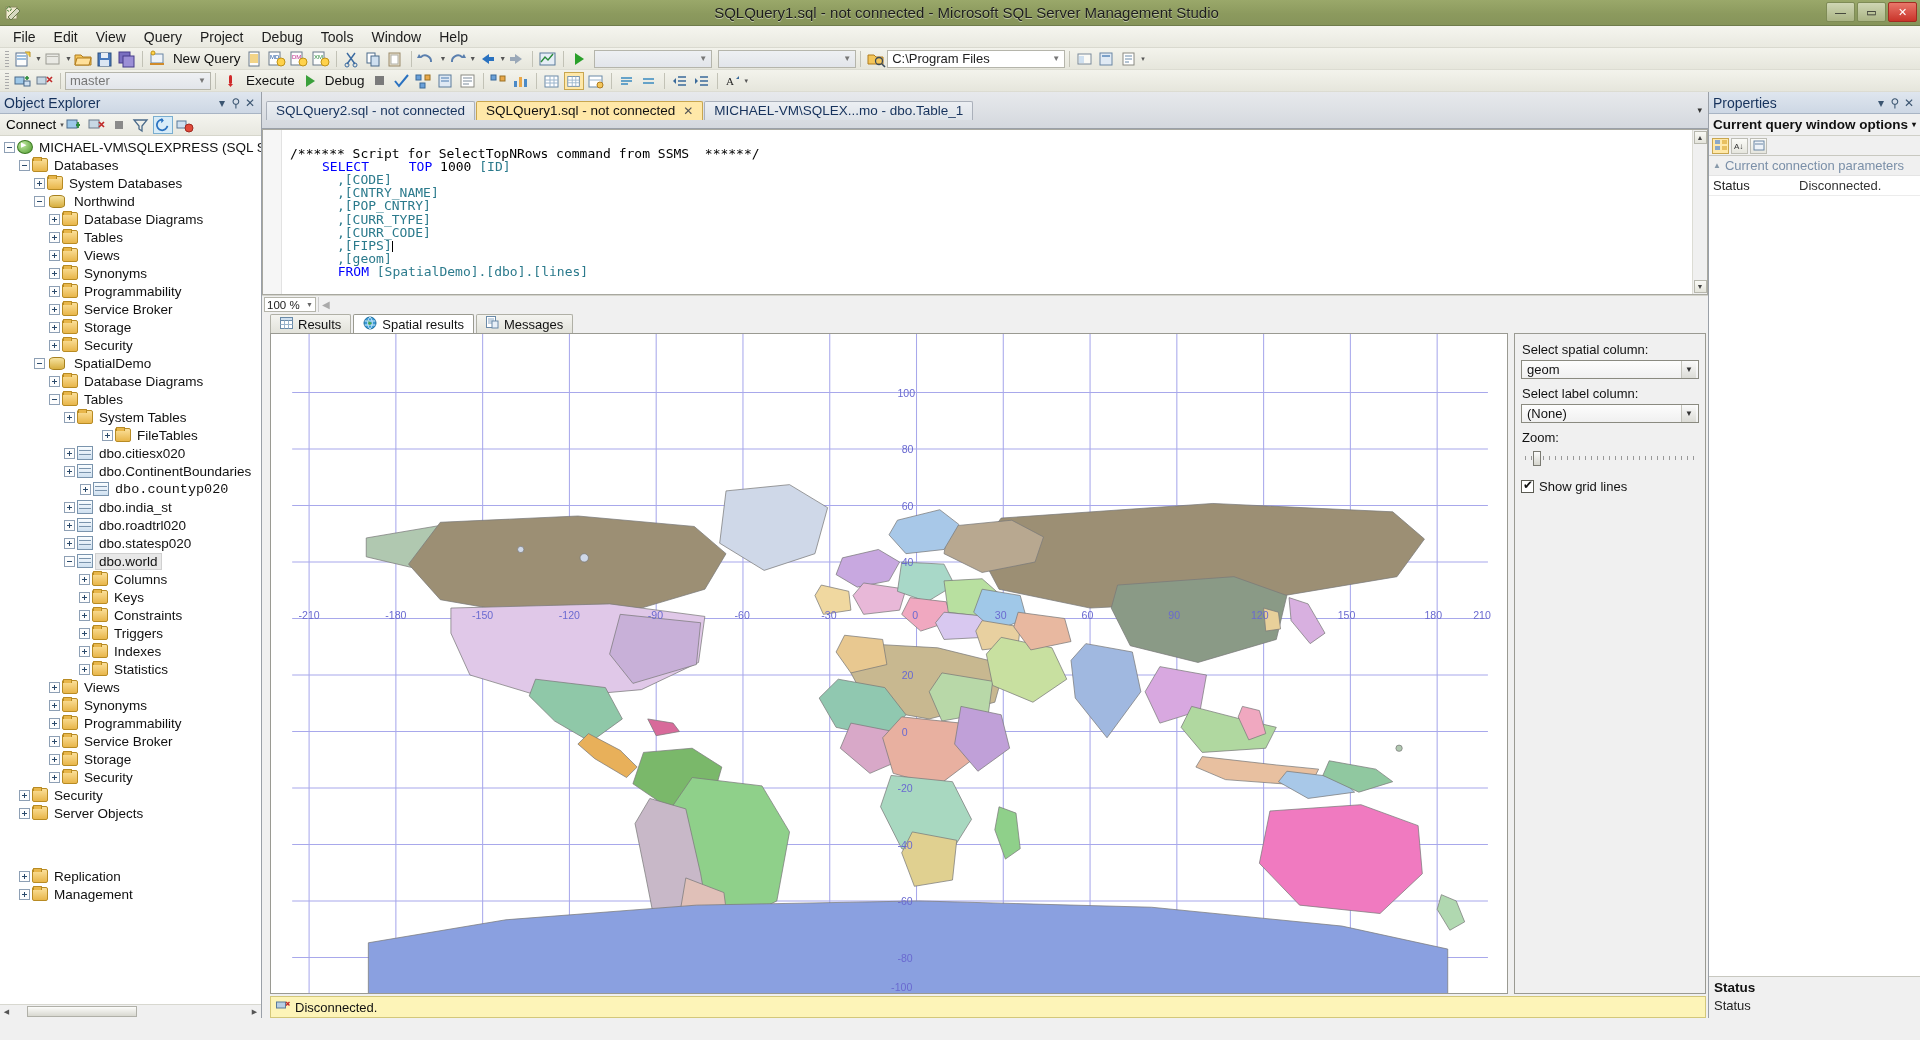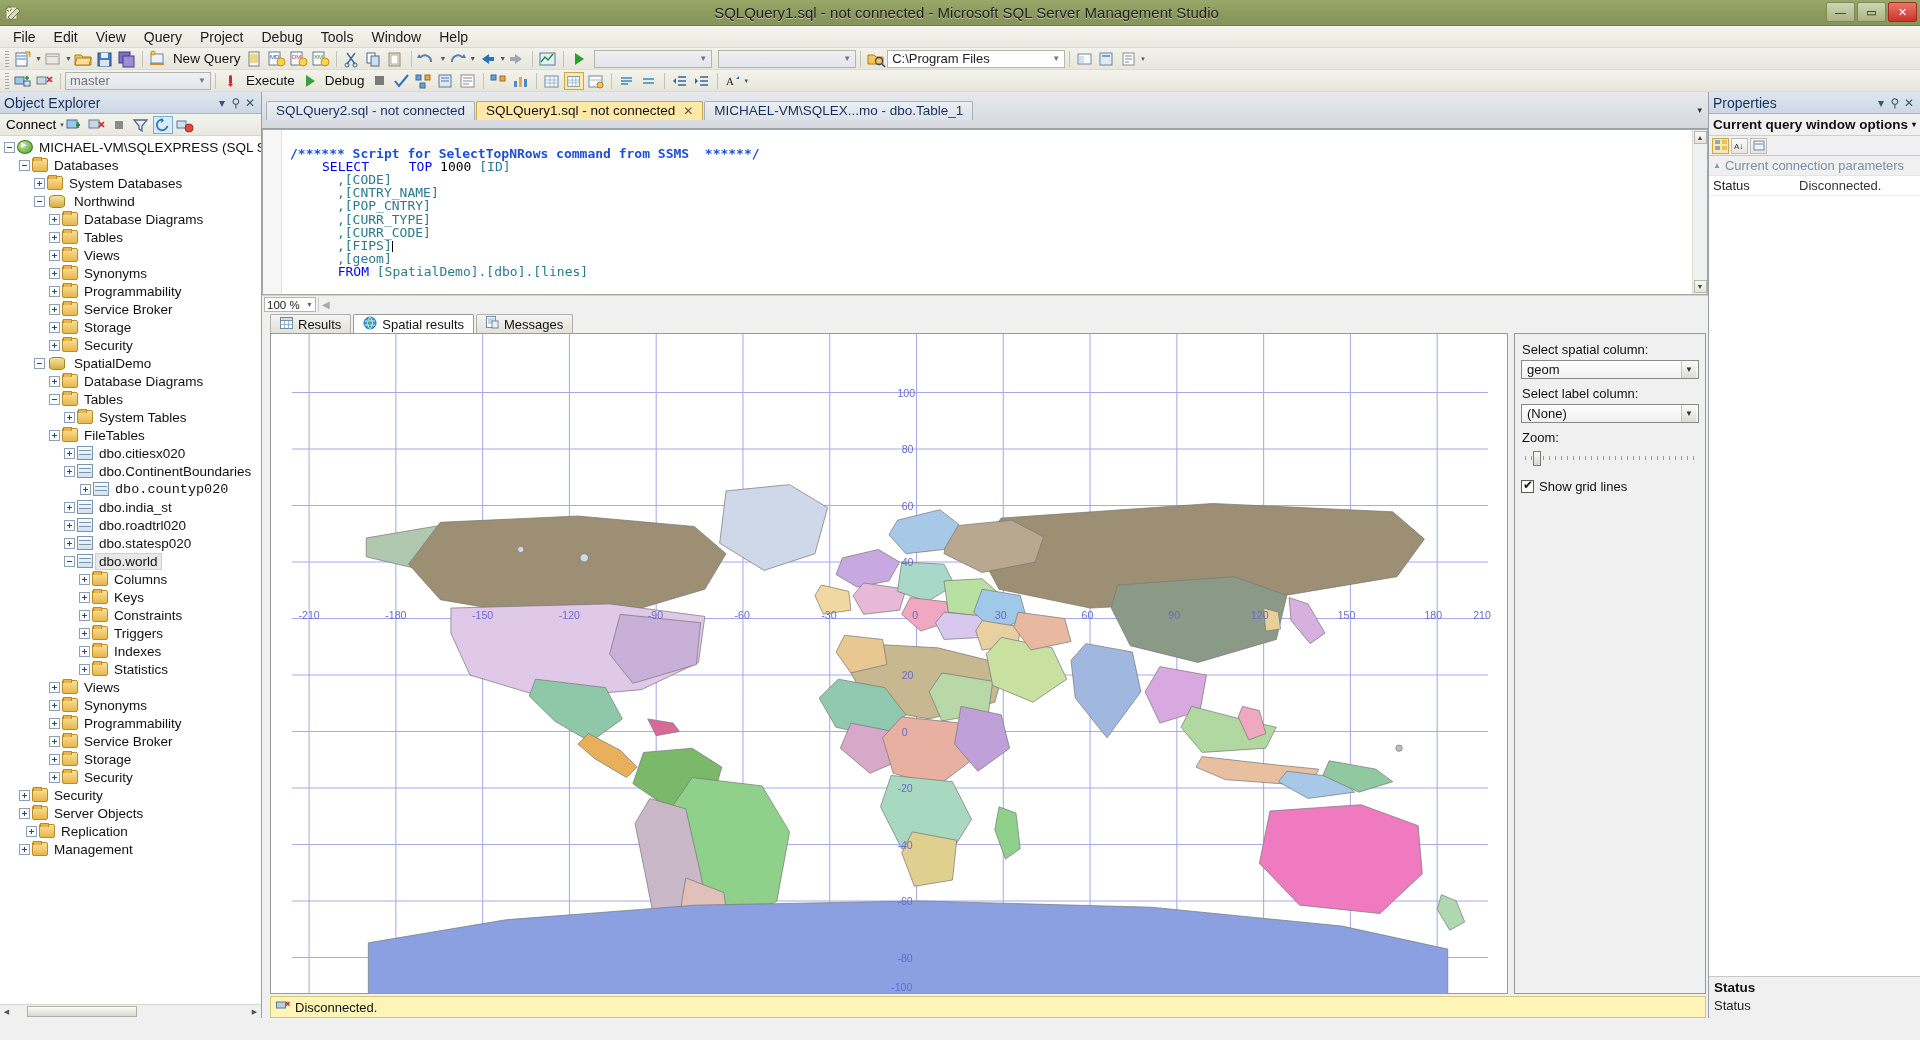--- a/index.html
+++ b/index.html
@@ -120,21 +120,21 @@
   .etab.active { background:#ffe8a8; border-color:#c8a64f; color:#111; font-weight:normal; }
   .etab .x { margin-left:8px; font-size:12px; color:#555; }
   .tabstrip .right-ctrl { margin-left:auto; padding:0 6px; font-size:9px; color:#333; }
 
   .code-wrap { position:relative; background:#fff; border:1px solid #a8a8a0; margin:0;
                height:166px; display:flex; }
   .gutter { width:19px; background:#f6f6f6; border-right:1px solid #e2e2e2; }
   .code { flex:1; padding:4px 0 0 8px; font-family:"DejaVu Sans Mono", monospace;
           font-size:13px; line-height:13.1px; white-space:pre; color:#000; }
   .k { color:#0000ff;margin-left:32px; }
-  .com { color:#1d4ed8;font-weight:bold; }
+  .com { color:#000000; }
   .br { color:#2b7a8c; }
   .num { color:#000; }
   .cursor { display:inline-block; width:1px; height:11px; background:#000; vertical-align:-2px; }
   .code-scroll-r { width:15px; background:#f0f0f0; border-left:1px solid #dcdcd4;
                    display:flex; flex-direction:column; align-items:center; }
   .sbtn { width:13px; height:13px; border:1px solid #b7b7ad; background:linear-gradient(180deg,#fafaf6,#e4e4db);
           font-size:7px; display:flex; align-items:center; justify-content:center; color:#444; margin:1px 0; }
 
   .zoombar { height:18px; background:#f0f0f0; display:flex; align-items:center;
              border-top:1px solid #d4d4cc; }
@@ -675,21 +675,21 @@
           <div class="tnode" style="padding-left: 49px;">
             <span class="exp minus"></span>
             <span class="ico folder"></span>
             <span class="lbl">Tables</span>
           </div>
           <div class="tnode" style="padding-left: 64px;">
             <span class="exp plus"></span>
             <span class="ico folder"></span>
             <span class="lbl">System Tables</span>
           </div>
-          <div class="tnode" style="padding-left: 49px;">
+          <div class="tnode" style="padding-left: 102px;">
             <span class="exp plus"></span>
             <span class="ico folder"></span>
             <span class="lbl">FileTables</span>
           </div>
           <div class="tnode" style="padding-left: 64px;">
             <span class="exp plus"></span>
             <span class="ico table"></span>
             <span class="lbl">dbo.citiesx020</span>
           </div>
           <div class="tnode" style="padding-left: 64px;">
@@ -785,21 +785,21 @@
           <div class="tnode" style="padding-left: 19px;">
             <span class="exp plus"></span>
             <span class="ico folder"></span>
             <span class="lbl">Security</span>
           </div>
           <div class="tnode" style="padding-left: 19px;">
             <span class="exp plus"></span>
             <span class="ico folder"></span>
             <span class="lbl">Server Objects</span>
           </div>
-          <div class="tnode" style="padding-left: 26px;">
+          <div class="tnode" style="padding-left: 19px; margin-top: 45px;">
             <span class="exp plus"></span>
             <span class="ico folder"></span>
             <span class="lbl">Replication</span>
           </div>
           <div class="tnode" style="padding-left: 19px;">
             <span class="exp plus"></span>
             <span class="ico folder"></span>
             <span class="lbl">Management</span>
           </div>
         </div>

